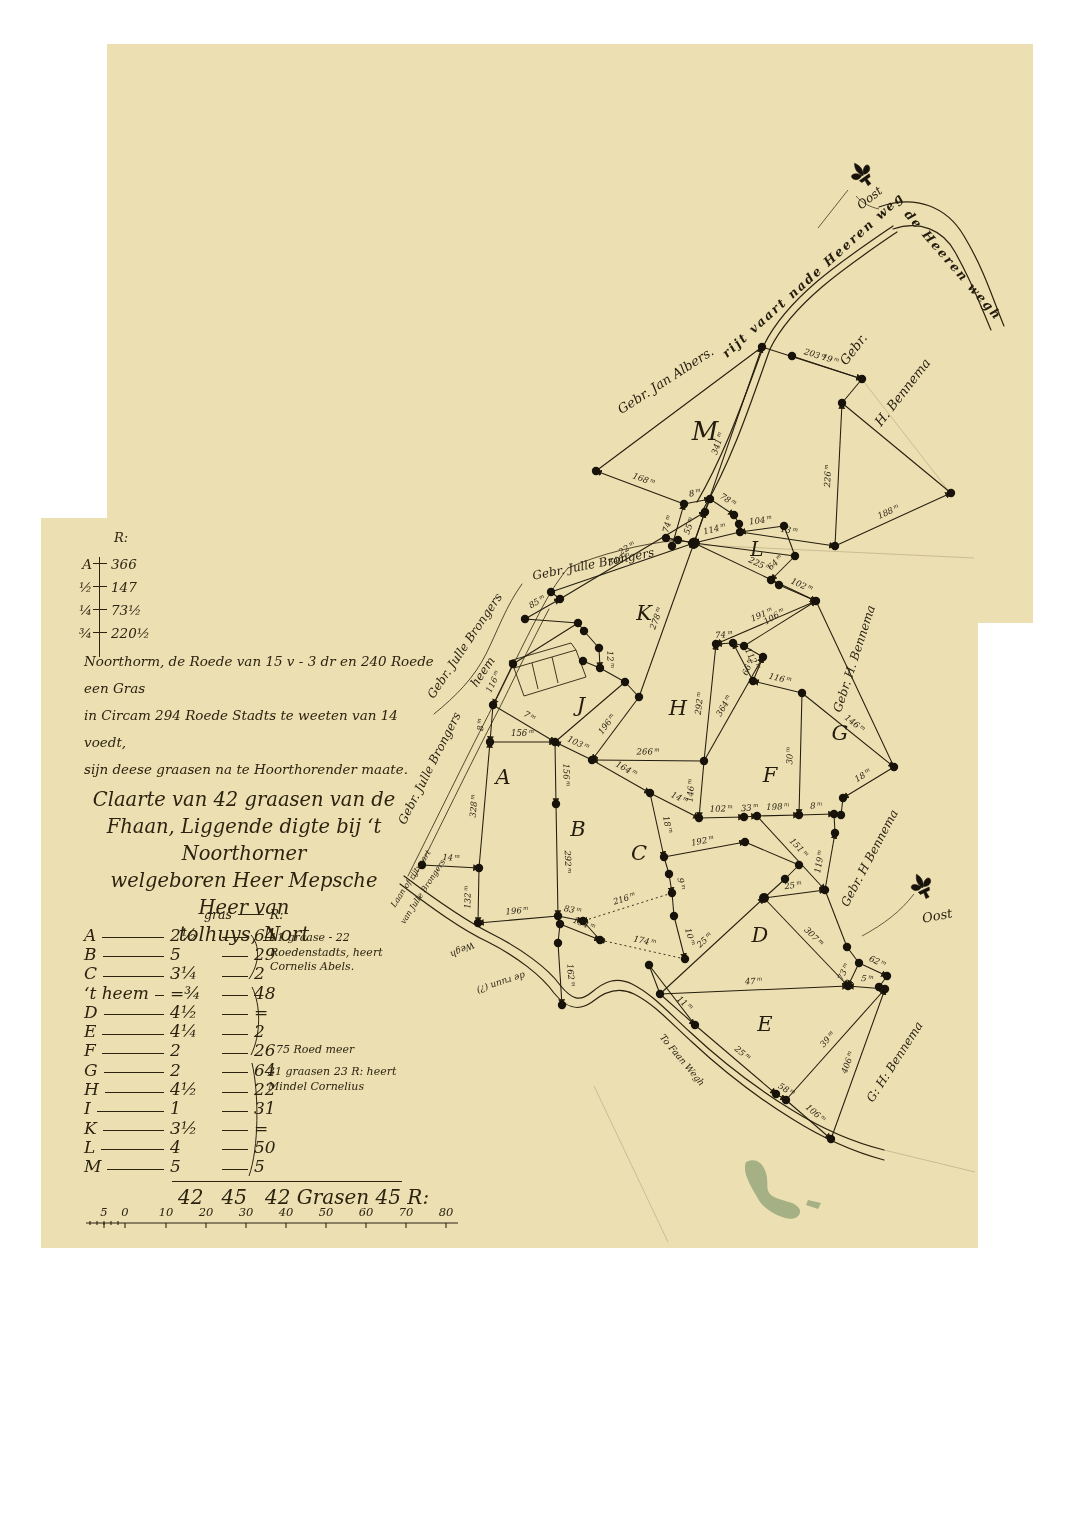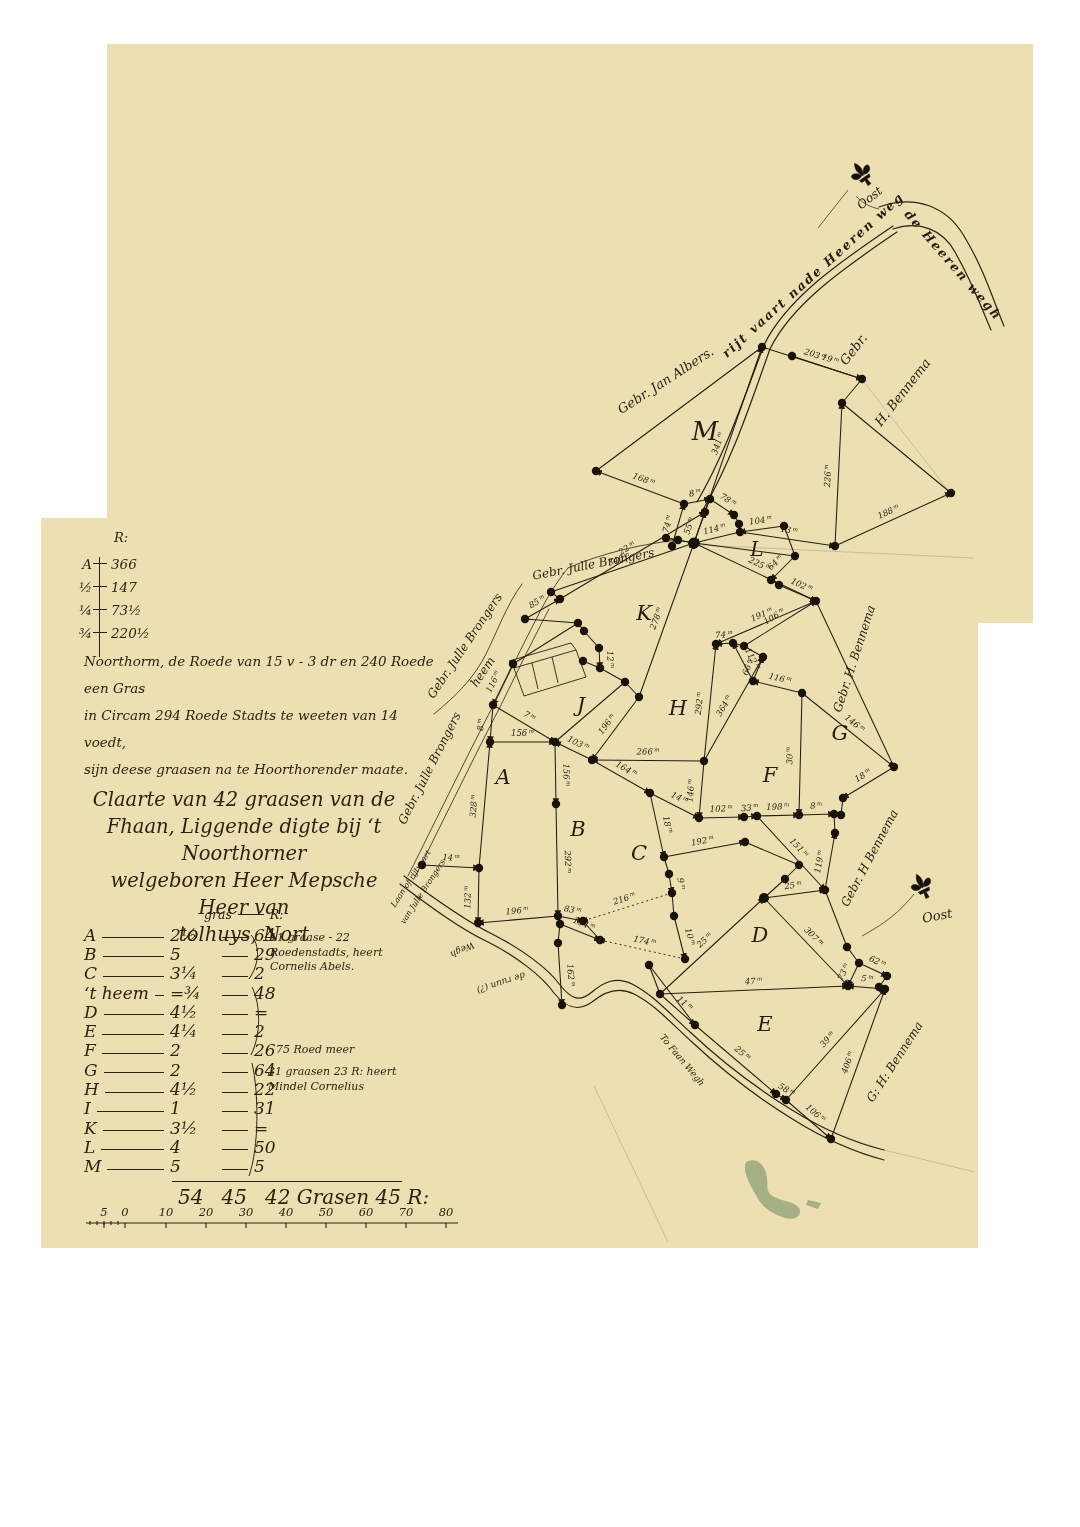--- a/index.html
+++ b/index.html
@@ -573,19 +573,19 @@
       </div>
     <svg class="brackets" width="30" height="270">
       <path class="br" d="M5,12 C14,22 14,40 3,56"></path>
       <path class="br" d="M6,64 C15,82 15,112 5,132"></path>
       <path class="br" d="M6,140 C13,170 13,225 3,253"></path>
     </svg>
     <div class="ann" id="ann1">11 graase - 22 Roedenstadts, heert Cornelis Abels.</div>
     <div class="ann" id="ann2">75 Roed meer</div>
     <div class="ann" id="ann3">31 graasen 23 R: heert Mindel Cornelius</div>
     <div class="total">
-      <span class="t1">54</span>
+      <span class="t1">42</span>
       <span class="tdash"></span>
       <span>45</span>
       <span class="tnote">42 Grasen 45 R:</span>
     </div>
   </div>
 </div>
 
 </body></html>

